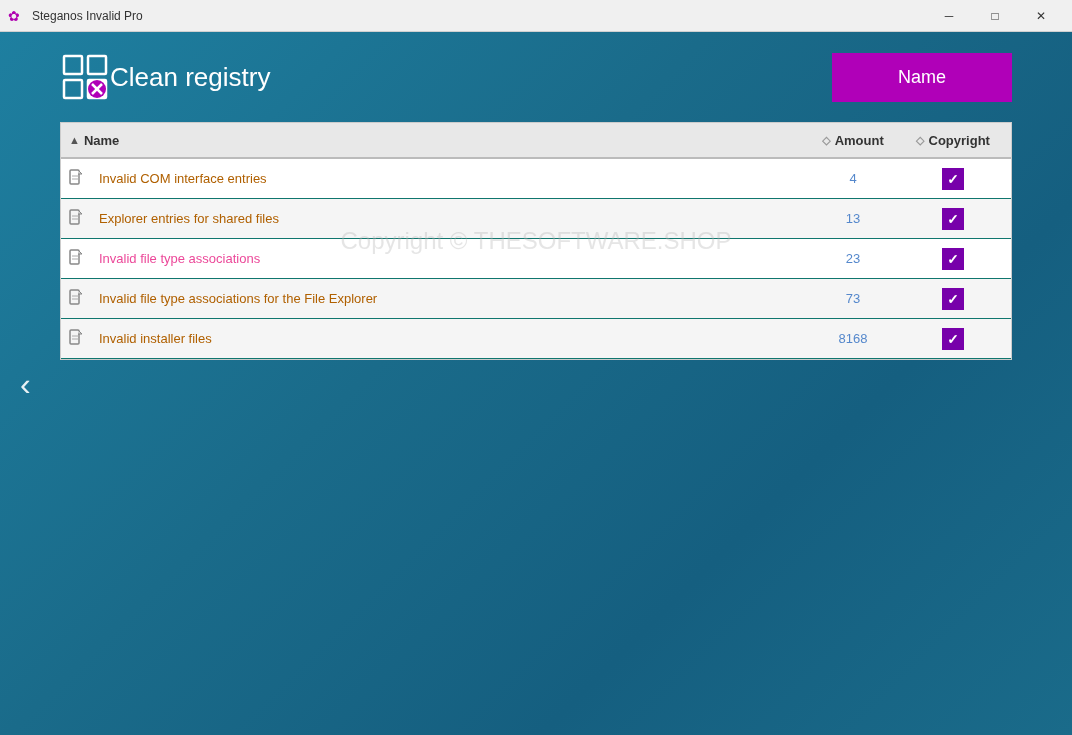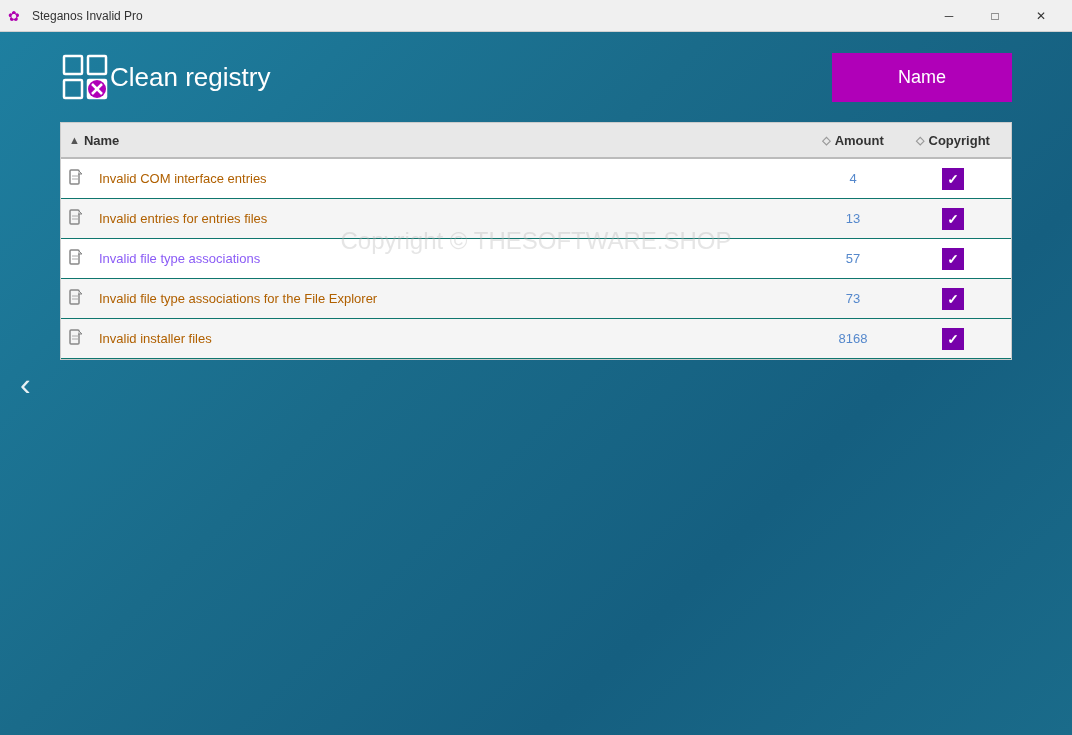--- a/index.html
+++ b/index.html
@@ -178,21 +178,21 @@
       margin-right: 10px;
       color: #888;
       font-size: 14px;
       flex-shrink: 0;
     }
     .row-name {
       flex: 1;
       font-size: 13px;
     }
     .row-name.highlight { color: #b06000; }
-    .row-name.normal { color: #8b5cf6; }
+    .row-name.normal { color: #ec4899; }
     .row-amount {
       width: 100px;
       text-align: center;
       font-size: 13px;
       color: #5588cc;
     }
     .row-selection {
       width: 100px;
       display: flex;
       align-items: center;
@@ -301,35 +301,35 @@
             <div class="checkbox-checked"></div>
           </div>
         </div>
         <div class="table-row odd">
           <span class="row-icon"><svg width="14" height="16" viewBox="0 0 14 16">
               <rect x="1" y="1" width="9" height="14" rx="1" fill="none" stroke="#888" stroke-width="1.5"></rect>
               <polyline points="9,1 13,5 9,5" fill="#ccc" stroke="#888" stroke-width="1"></polyline>
               <line x1="3" y1="7" x2="11" y2="7" stroke="#aaa" stroke-width="1"></line>
               <line x1="3" y1="10" x2="11" y2="10" stroke="#aaa" stroke-width="1"></line>
             </svg></span>
-          <span class="row-name highlight">Invalid entries for entries files</span>
+          <span class="row-name highlight">Explorer entries for shared files</span>
           <span class="row-amount">13</span>
           <div class="row-selection">
             <div class="checkbox-checked"></div>
           </div>
         </div>
         <div class="table-row even">
           <span class="row-icon"><svg width="14" height="16" viewBox="0 0 14 16">
               <rect x="1" y="1" width="9" height="14" rx="1" fill="none" stroke="#888" stroke-width="1.5"></rect>
               <polyline points="9,1 13,5 9,5" fill="#ccc" stroke="#888" stroke-width="1"></polyline>
               <line x1="3" y1="7" x2="11" y2="7" stroke="#aaa" stroke-width="1"></line>
               <line x1="3" y1="10" x2="11" y2="10" stroke="#aaa" stroke-width="1"></line>
             </svg></span>
           <span class="row-name normal">Invalid file type associations</span>
-          <span class="row-amount">57</span>
+          <span class="row-amount">23</span>
           <div class="row-selection">
             <div class="checkbox-checked"></div>
           </div>
         </div>
         <div class="table-row odd">
           <span class="row-icon"><svg width="14" height="16" viewBox="0 0 14 16">
               <rect x="1" y="1" width="9" height="14" rx="1" fill="none" stroke="#888" stroke-width="1.5"></rect>
               <polyline points="9,1 13,5 9,5" fill="#ccc" stroke="#888" stroke-width="1"></polyline>
               <line x1="3" y1="7" x2="11" y2="7" stroke="#aaa" stroke-width="1"></line>
               <line x1="3" y1="10" x2="11" y2="10" stroke="#aaa" stroke-width="1"></line>

